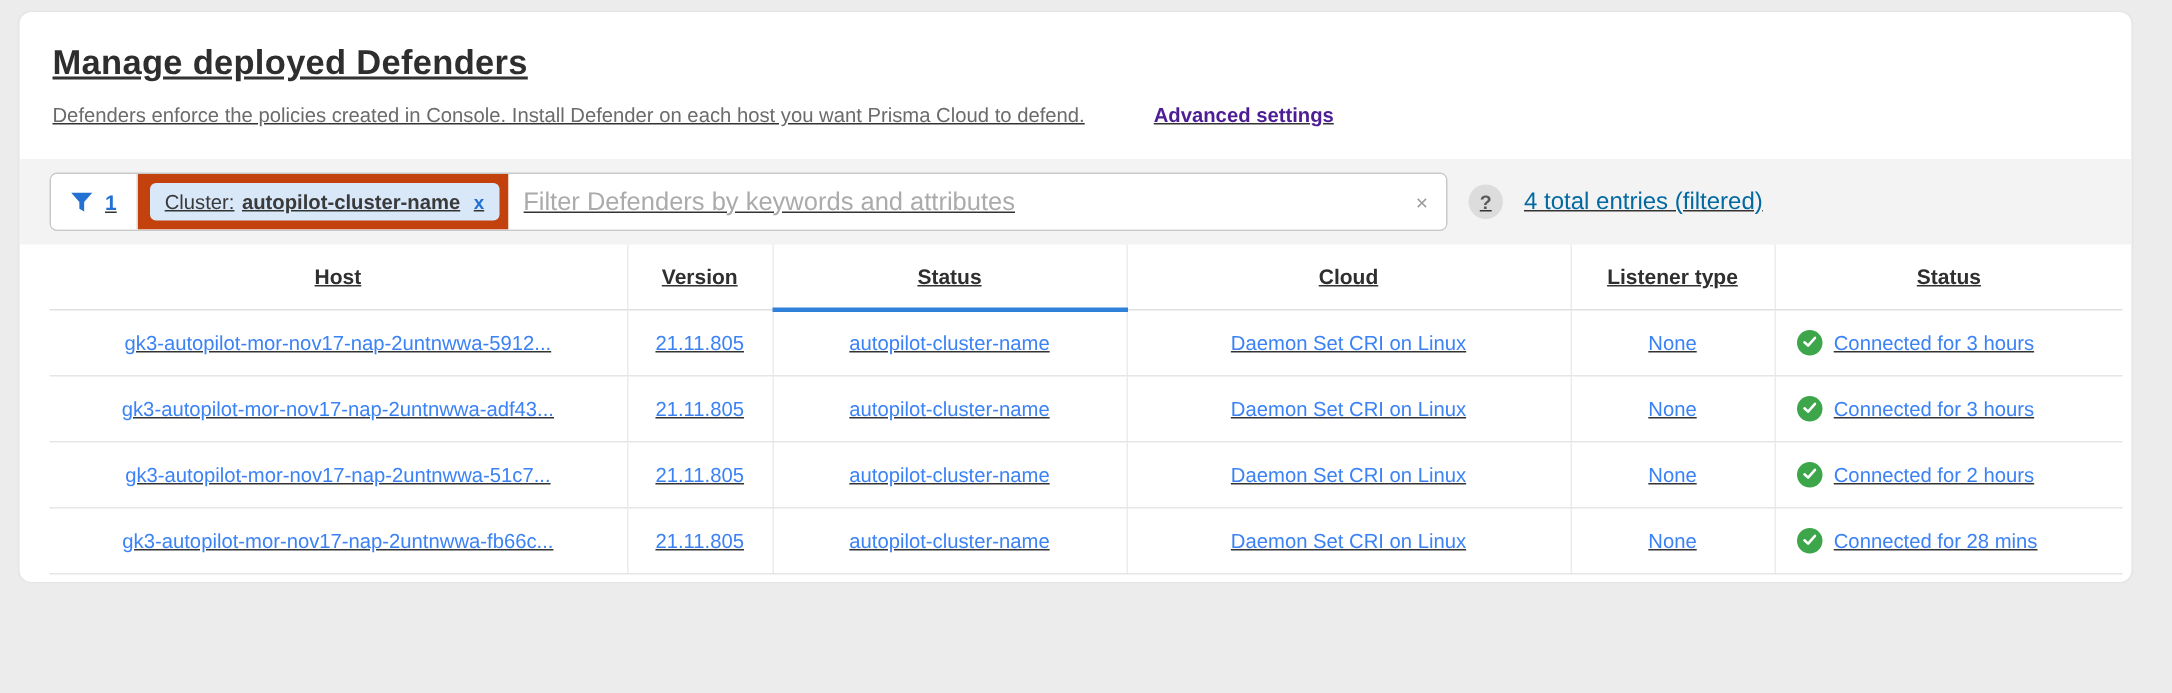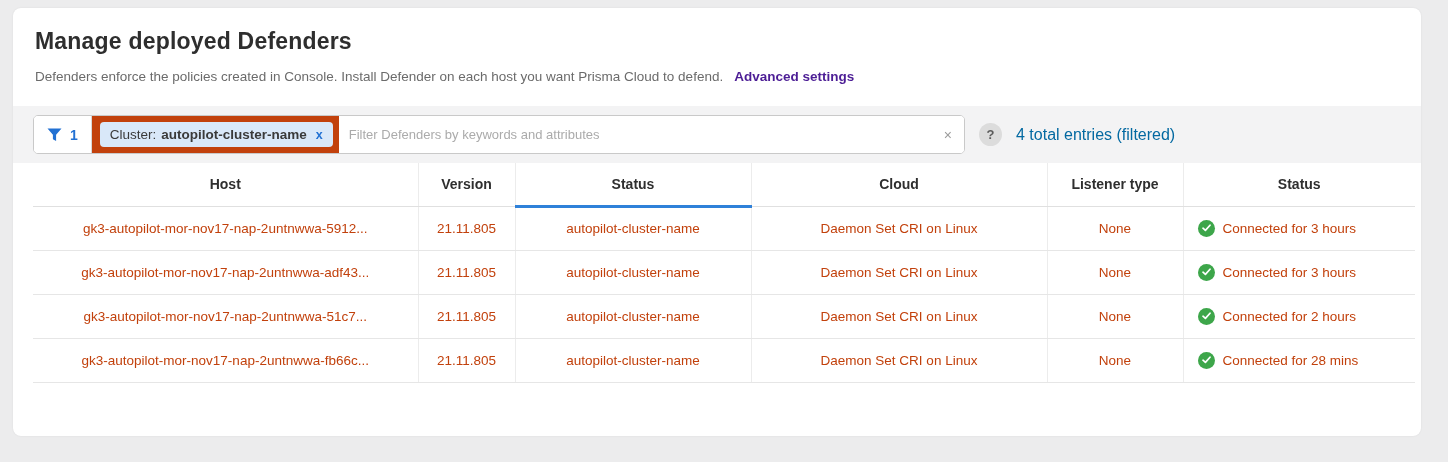--- a/index.html
+++ b/index.html
@@ -6,39 +6,40 @@
   html,body { width:1448px; height:462px; }
   body {
     background:#ececed;
     font-family:"Liberation Sans","DejaVu Sans",sans-serif;
     color:#333;
     overflow:hidden;
   }
   .card {
     position:absolute;
     left:13px; top:8px;
-    width:1408px; height:428px;
+    width:1408px; height:380px;
     background:#ffffff;
     border-radius:8px;
     box-shadow:0 0 2px rgba(0,0,0,0.08);
     overflow:hidden;
+    text-decoration:underline;
   }
   
   .card-header { padding:20px 22px 0 22px; }
   .page-title {
     font-size:23px;
     font-weight:700;
     color:#2e2e2e;
     letter-spacing:0.2px;
   }
   .subtitle-row {
     margin-top:14px;
     display:flex;
     align-items:baseline;
-    gap:11px;
+    gap:46px;
     font-size:13.5px;
   }
   .subtitle { color:#6b6b6b; }
   .adv-link {
     color:#4c1d95;
     font-weight:700;
     text-decoration:none;
     cursor:pointer;
     white-space:nowrap;
   }
@@ -108,21 +109,21 @@
     position:relative;
     display:flex;
     align-items:center;
     background:#fff;
   }
   .filter-input {
     flex:1;
     border:none;
     outline:none;
     font-family:"Liberation Sans","DejaVu Sans",sans-serif;
-    font-size:13px;
+    font-size:17px;
     color:#b91c1c;
     padding:0 34px 0 10px;
     height:100%;
     background:transparent;
   }
   .filter-input::placeholder { color:#ababab; }
   .input-clear {
     position:absolute;
     right:12px;
     color:#9b9b9b;
@@ -169,21 +170,21 @@
   }
   .defenders th:last-child, .defenders td:last-child { border-right:none; }
   .defenders th {
     font-size:14px;
     font-weight:700;
     color:#2f2f2f;
     cursor:pointer;
     border-bottom:1px solid #e0e0e0;
   }
   .defenders th.sorted { border-bottom:3px solid #2f81d9; }
-  .defenders td { color:#c2410c; }
+  .defenders td { color:#3b82f6; }
   .status-cell { display:flex; align-items:center; gap:8px; height:43px; }
   .check-circle {
     width:17px; height:17px;
     border-radius:50%;
     background:#3da64a;
     display:inline-flex;
     align-items:center;
     justify-content:center;
     flex:0 0 auto;
   }

